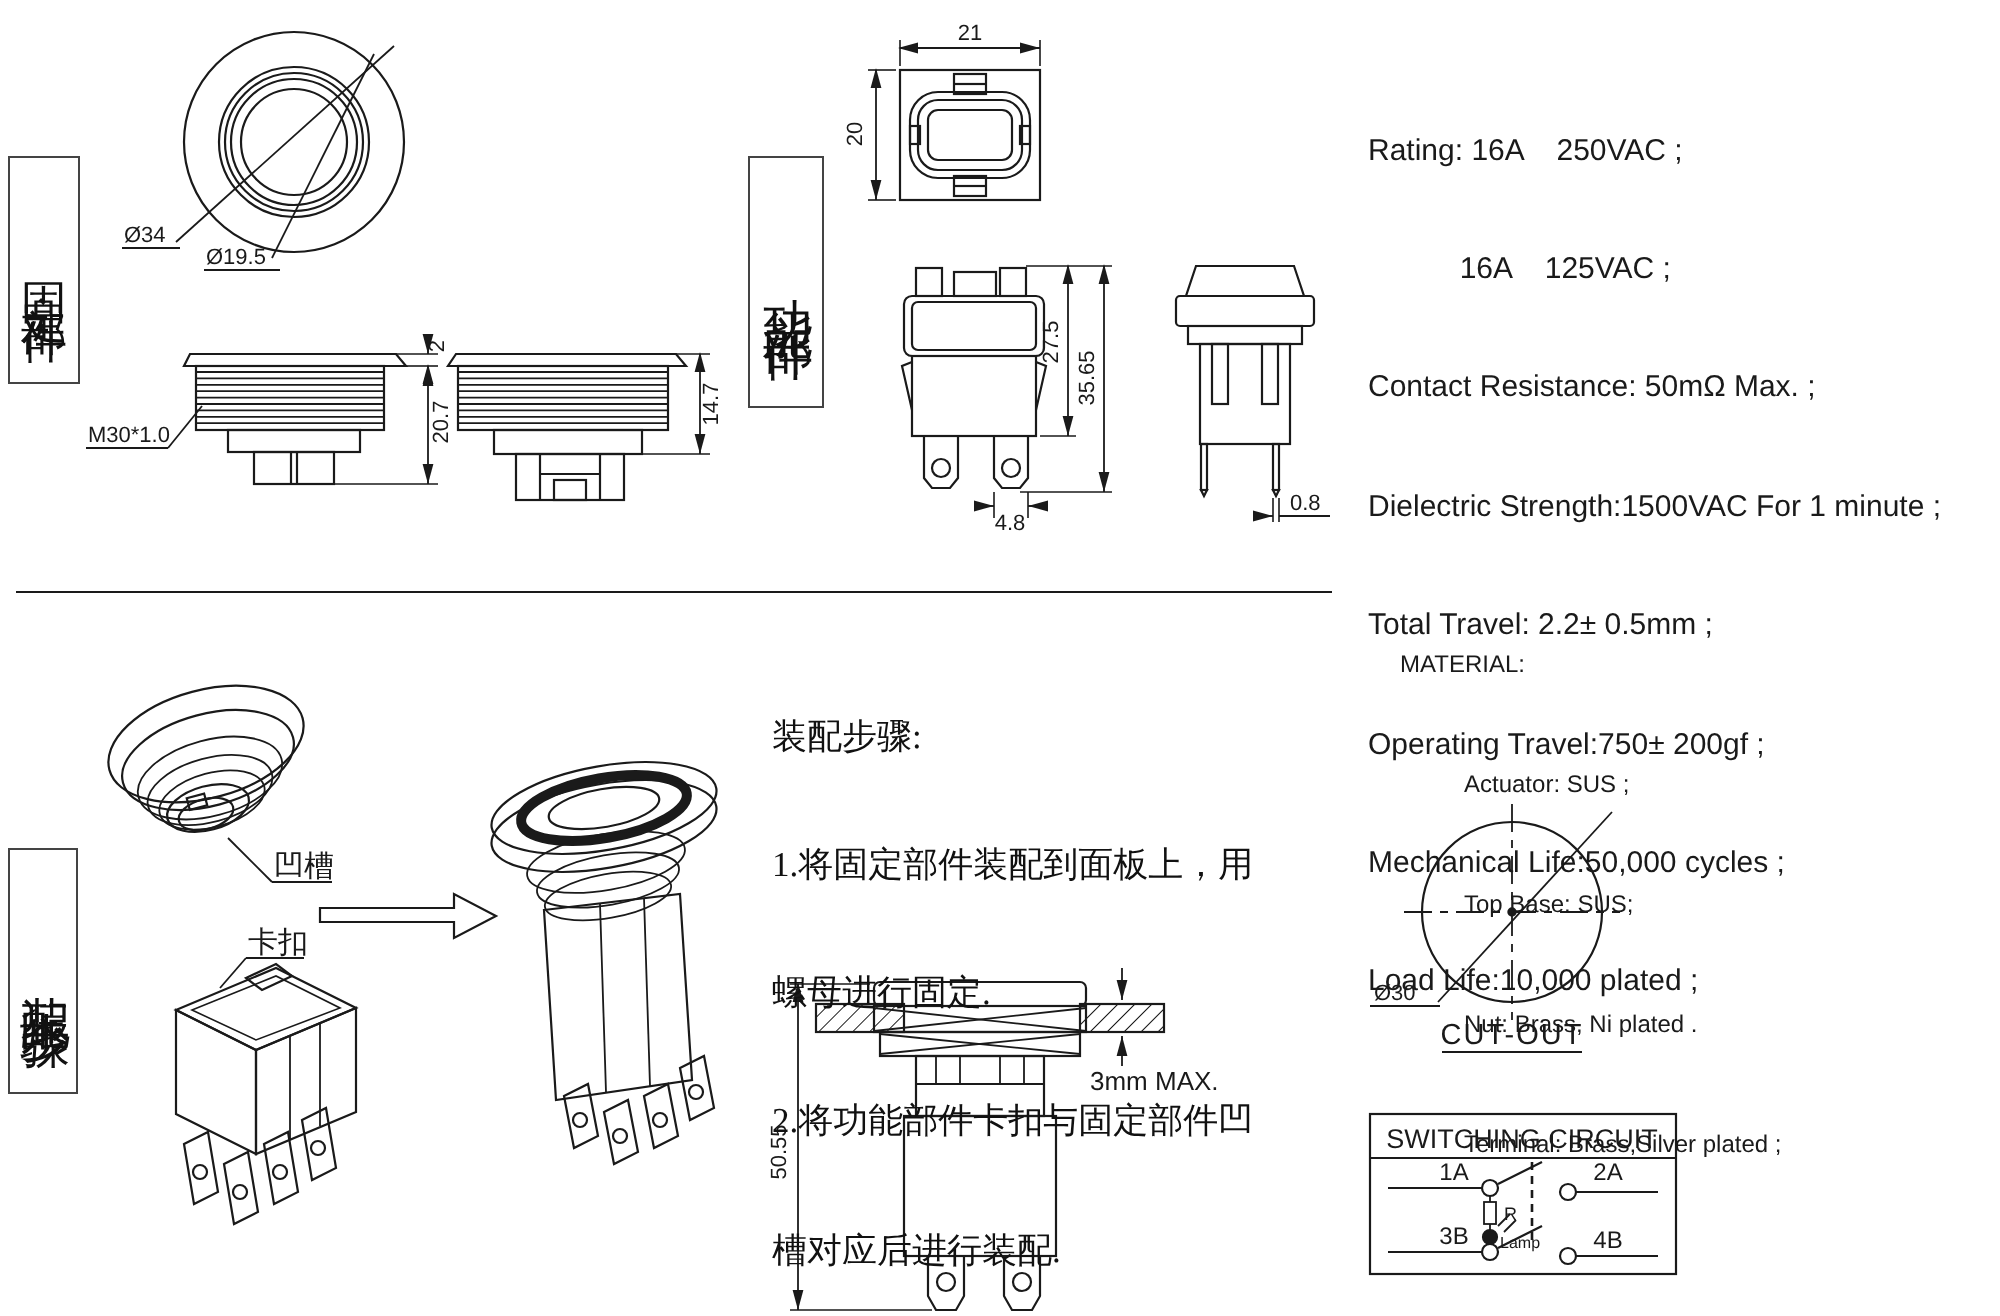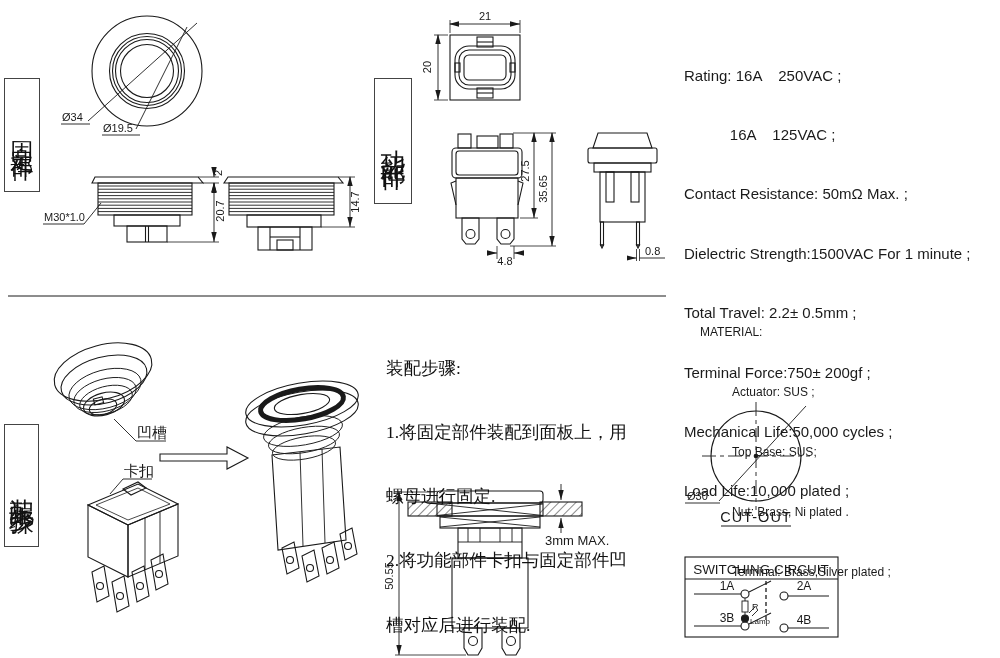--- a/index.html
+++ b/index.html
@@ -330,21 +330,21 @@
 <div class="vlabel" style="left:4px;top:78px;width:34px;height:112px;font-size:23px;">固定部件</div>
 <div class="vlabel" style="left:374px;top:78px;width:36px;height:124px;font-size:25px;">功能部件</div>
 <div class="vlabel" style="left:4px;top:424px;width:33px;height:121px;font-size:25px;letter-spacing:4px;">装配步骤</div>
 
 <div class="txt specs">
   <div>Rating: 16A    250VAC ;</div>
   <div>           16A    125VAC ;</div>
   <div>Contact Resistance: 50mΩ Max. ;</div>
   <div>Dielectric Strength:1500VAC For 1 minute ;</div>
   <div>Total Travel: 2.2± 0.5mm ;</div>
-  <div>Terminal Force:750± 200gf ;</div>
+  <div>Operating Travel:750± 200gf ;</div>
   <div>Mechanical Life:50,000 cycles ;</div>
   <div>Load Life:10,000 plated ;</div>
   
   
 </div>
 
 <div class="txt material">
   <div>MATERIAL:</div>
   <div class="ind">Actuator: SUS ;</div>
   <div class="ind">Top Base: SUS;</div>

